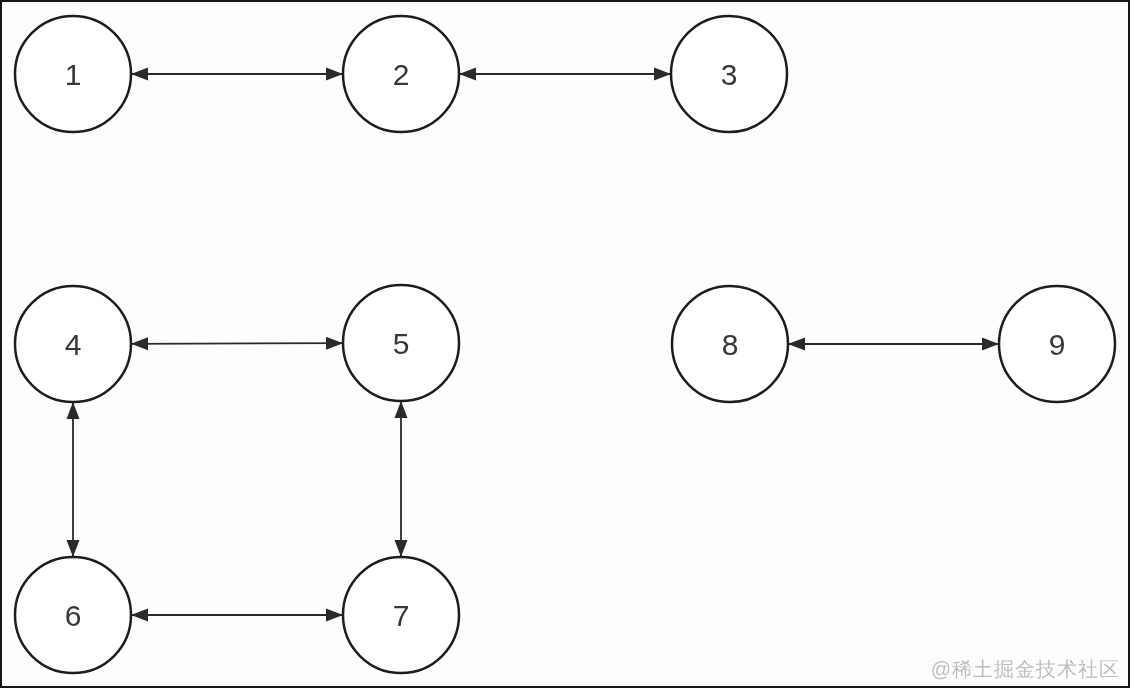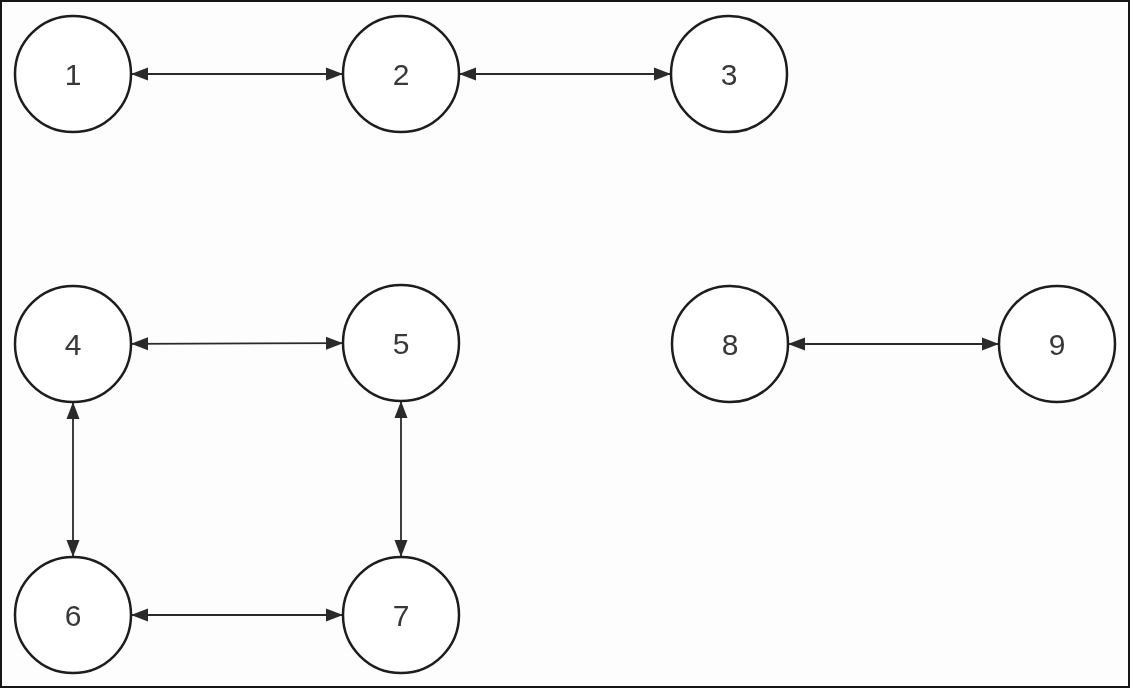--- a/index.html
+++ b/index.html
@@ -92,14 +92,15 @@
       </g>
       <g>
         <circle cx="730" cy="344" r="58" fill="#ffffff" stroke="#1d1d1d" stroke-width="2.5"></circle>
         <text x="730" y="344" text-anchor="middle" dy="0.35em" class="node-label">8</text>
       </g>
       <g>
         <circle cx="1057" cy="344" r="58" fill="#ffffff" stroke="#1d1d1d" stroke-width="2.5"></circle>
         <text x="1057" y="344" text-anchor="middle" dy="0.35em" class="node-label">9</text>
       </g>
     </svg>
+  <div class="watermark">@稀土掘金技术社区</div>
   <div class="frame"></div>
 </div>
 
 </body></html>

